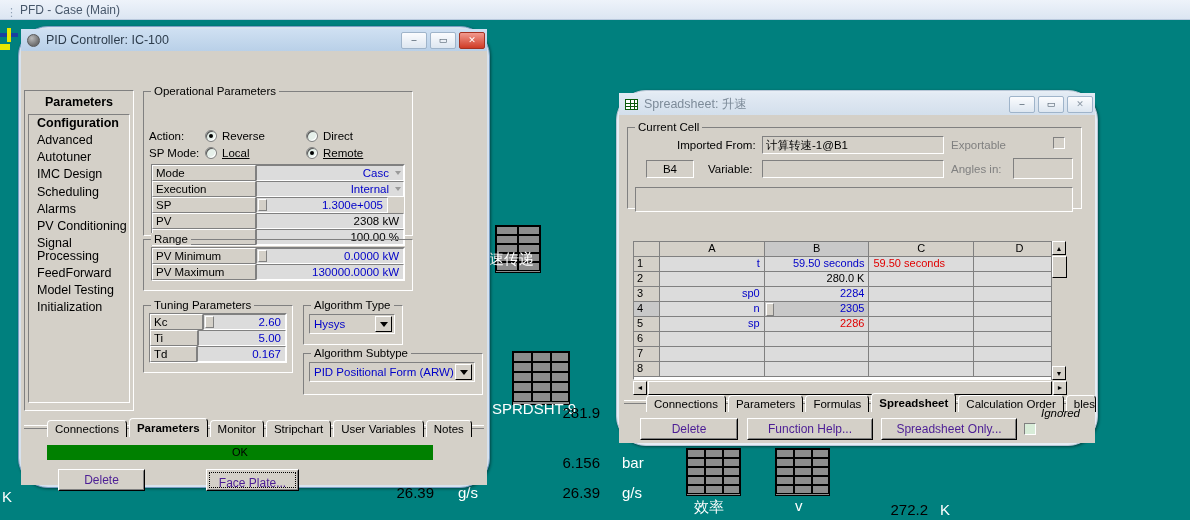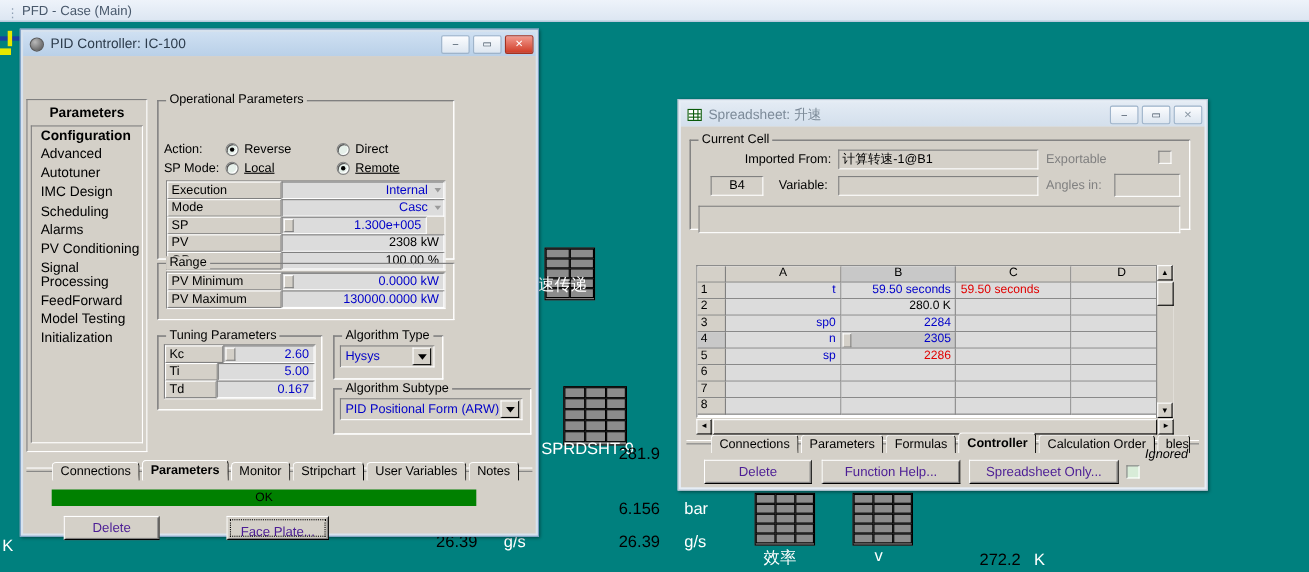--- a/index.html
+++ b/index.html
@@ -22,21 +22,21 @@
   .pfd-label{position:absolute;color:#ffffff;font-size:15px;white-space:nowrap;
     font-family:"Liberation Sans","DejaVu Sans",sans-serif;}
   .pfd-num{position:absolute;color:#000000;font-size:15px;text-align:right;white-space:nowrap;}
   .pfd-unit{position:absolute;color:#ffffff;font-size:15px;white-space:nowrap;}
   .pfd-table{position:absolute;border:1px solid #000;background:#8c8c8c;display:block;}
   .pfd-table .r{display:flex;}
   .pfd-table .c{border:1px solid #000;box-sizing:border-box;}
   .pfd-cross{position:absolute;}
   
   .win{position:absolute;background:#d4d0c8;
-       box-shadow:1px 1px 3px rgba(0,0,0,.45);}
+       box-shadow:1px 1px 3px rgba(0,0,0,.45);border-radius:30px;}
   .win-frame{border:1px solid #7a9fc4;background:#d7e2ee;padding:2px;box-sizing:border-box;}
   .tbar{height:22px;display:flex;align-items:center;padding:0 2px 0 6px;box-sizing:border-box;}
   .tbar.active{background:linear-gradient(#cfe0f2,#b9d0e8);}
   .tbar.inactive{background:linear-gradient(#e3ebf4,#d3dfec);}
   .tbar .ttl{font-size:12.5px;color:#2d3c4c;margin-left:6px;white-space:nowrap;}
   .tbar.inactive .ttl{color:#7d8b99;}
   .tbar .sp{flex:1;}
   .wbtn{width:26px;height:17px;margin-left:3px;border:1px solid #9fb4ca;border-radius:2px;
         background:linear-gradient(#fbfcfe,#dde6f0);display:flex;align-items:center;justify-content:center;
         font-size:9px;color:#3a4a5a;box-sizing:border-box;}
@@ -333,26 +333,26 @@
       <span class="rdot"></span>
       <span style="text-decoration:underline;text-underline-offset:1px;">Local</span>
     </div>
     <div class="radio" style="left:285px;top:96px;">
       <span class="rdot on"></span>
       <span style="text-decoration:underline;text-underline-offset:1px;">Remote</span>
     </div>
 
     <div class="tbl" style="left:130px;top:113px;width:254px;height:82px;">
       <div class="tr">
+          <div class="td-lbl" style="width:104px">Mode</div>
+          <div class="td-val" style="width:148px"><span class="arr"></span><span style="margin-right:10px;display:inline-block;">Casc</span></div>
+        </div>
+      <div class="tr">
           <div class="td-lbl" style="width:104px">Execution</div>
           <div class="td-val" style="width:148px"><span class="arr"></span><span style="margin-right:10px;display:inline-block;">Internal</span></div>
-        </div>
-      <div class="tr">
-          <div class="td-lbl" style="width:104px">Mode</div>
-          <div class="td-val" style="width:148px"><span class="arr"></span><span style="margin-right:10px;display:inline-block;">Casc</span></div>
         </div>
       <div class="tr">
           <div class="td-lbl" style="width:104px">SP</div>
           <div class="td-val" style="width:132px"><span class="grip"></span><span>1.300e+005</span></div>
         </div>
       <div class="tr">
           <div class="td-lbl" style="width:104px">PV</div>
           <div class="td-val blk" style="width:148px">2308 kW</div>
         </div>
       <div class="tr">
@@ -558,21 +558,21 @@
       <div class="sbtn">◄</div>
       <div class="sthumb" style="flex:1;height:14px;margin:0 1px;"></div>
       <div class="sbtn">►</div>
     </div>
 
     <div style="position:absolute;left:5px;top:285px;width:466px;height:2px;border-top:1px solid #fff;border-bottom:1px solid #808080;"></div>
     <div class="tabstrip" style="left:27px;top:278px;">
       <div class="tab">Connections</div>
       <div class="tab">Parameters</div>
       <div class="tab">Formulas</div>
-      <div class="tab sel">Controller</div>
+      <div class="tab sel">Spreadsheet</div>
       <div class="tab">Calculation Order</div>
       <div class="tab" style="overflow:hidden;width:30px;">bles</div>
     </div>
 
     <div class="btn3d" style="left:21px;top:303px;width:98px;height:22px;">
       <span class="i2"></span>
         <span>Delete</span>
     </div>
     <div class="btn3d" style="left:128px;top:303px;width:126px;height:22px;">
       <span class="i2"></span>

